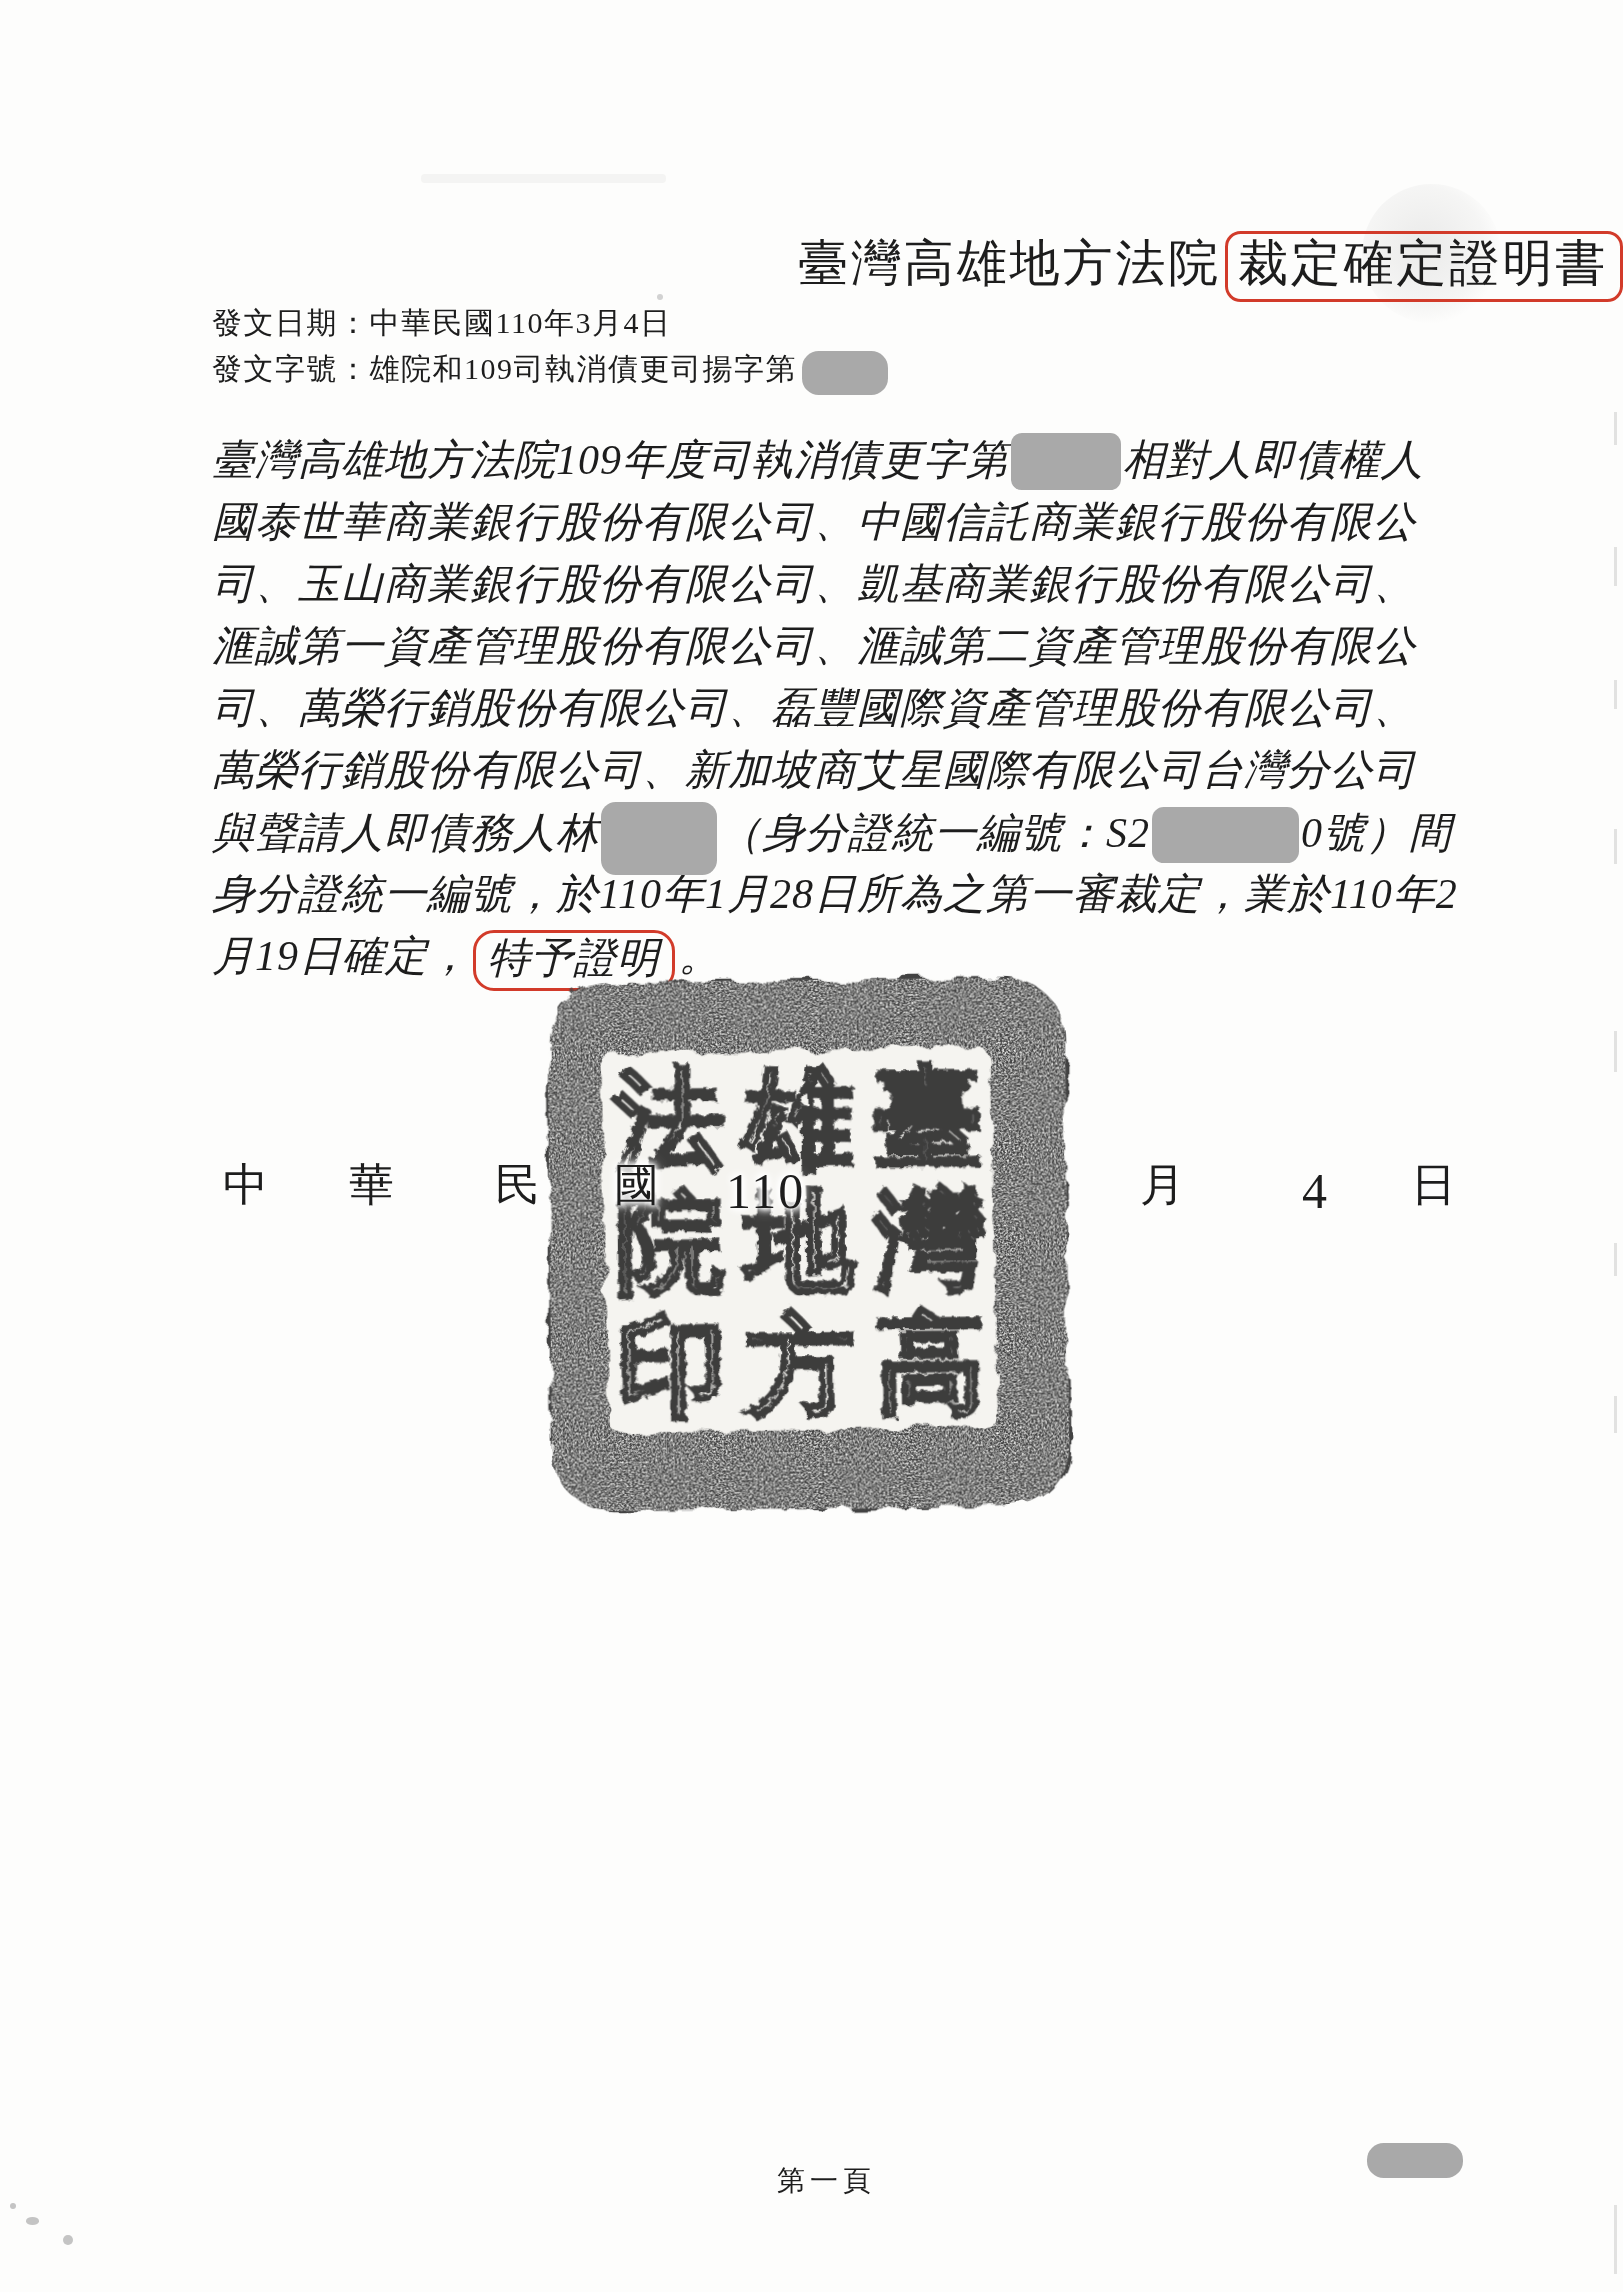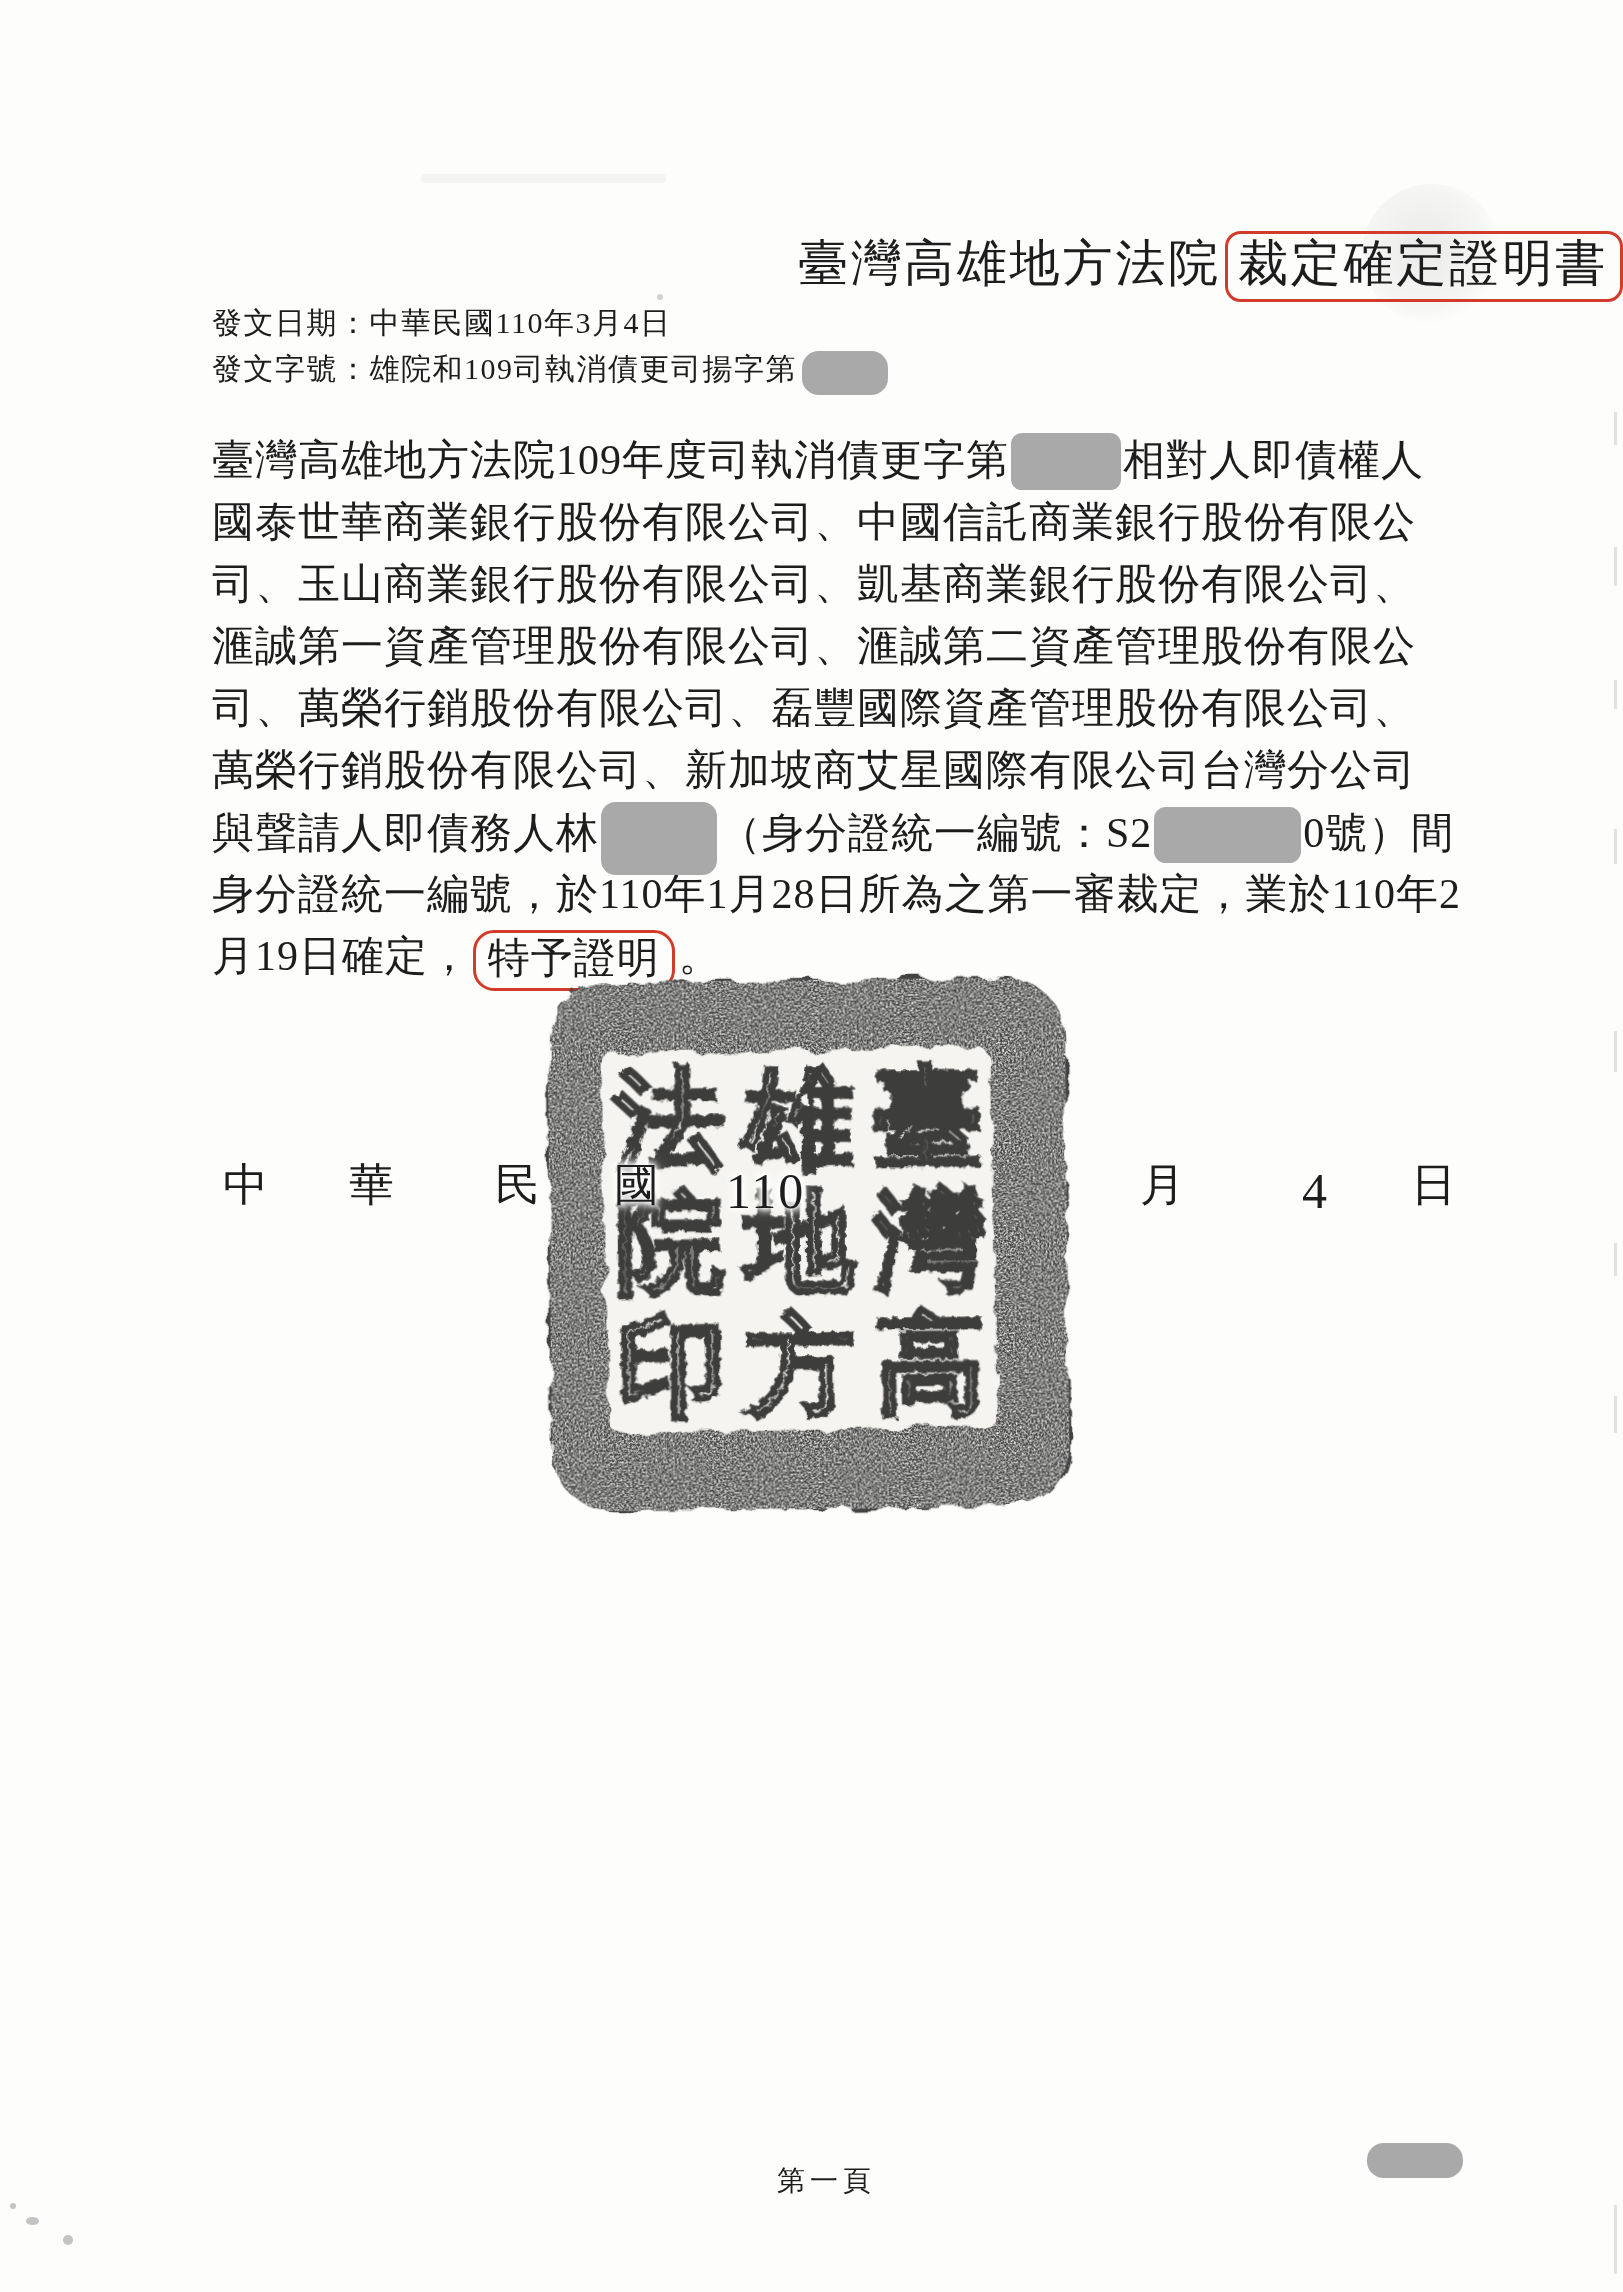--- a/index.html
+++ b/index.html
@@ -45,21 +45,21 @@
   }
   .meta .redact-meta{
     display:inline-block;width:86px;height:44px;
     background:var(--gray);border-radius:16.7px;
     vertical-align:middle;margin-left:4.9px;transform:translateY(1px);
   }
 
   
   .body-text{
     position:absolute;left:212px;top:429px;width:1270px;
-    font-size:42px;line-height:62px;letter-spacing:1px;
+    font-size:42px;line-height:62px;letter-spacing:1px;font-style:italic;
   }
   .bline{white-space:nowrap;height:62px;}
   .redact{display:inline-block;background:var(--gray);vertical-align:middle;}
   .r-case{width:110px;height:57px;border-radius:10.8px;transform:translateY(-2.9px);margin:0 2px;}
   .r-name{width:116px;height:73px;border-radius:14.7px;transform:translateY(1px);margin:0 2px;}
   .r-id{width:147px;height:56px;border-radius:11.8px;transform:translateY(-2.9px);margin:0 2px;}
   .hl{
     display:inline-block;
     border:3.9px solid var(--red);
     border-radius:21px;

